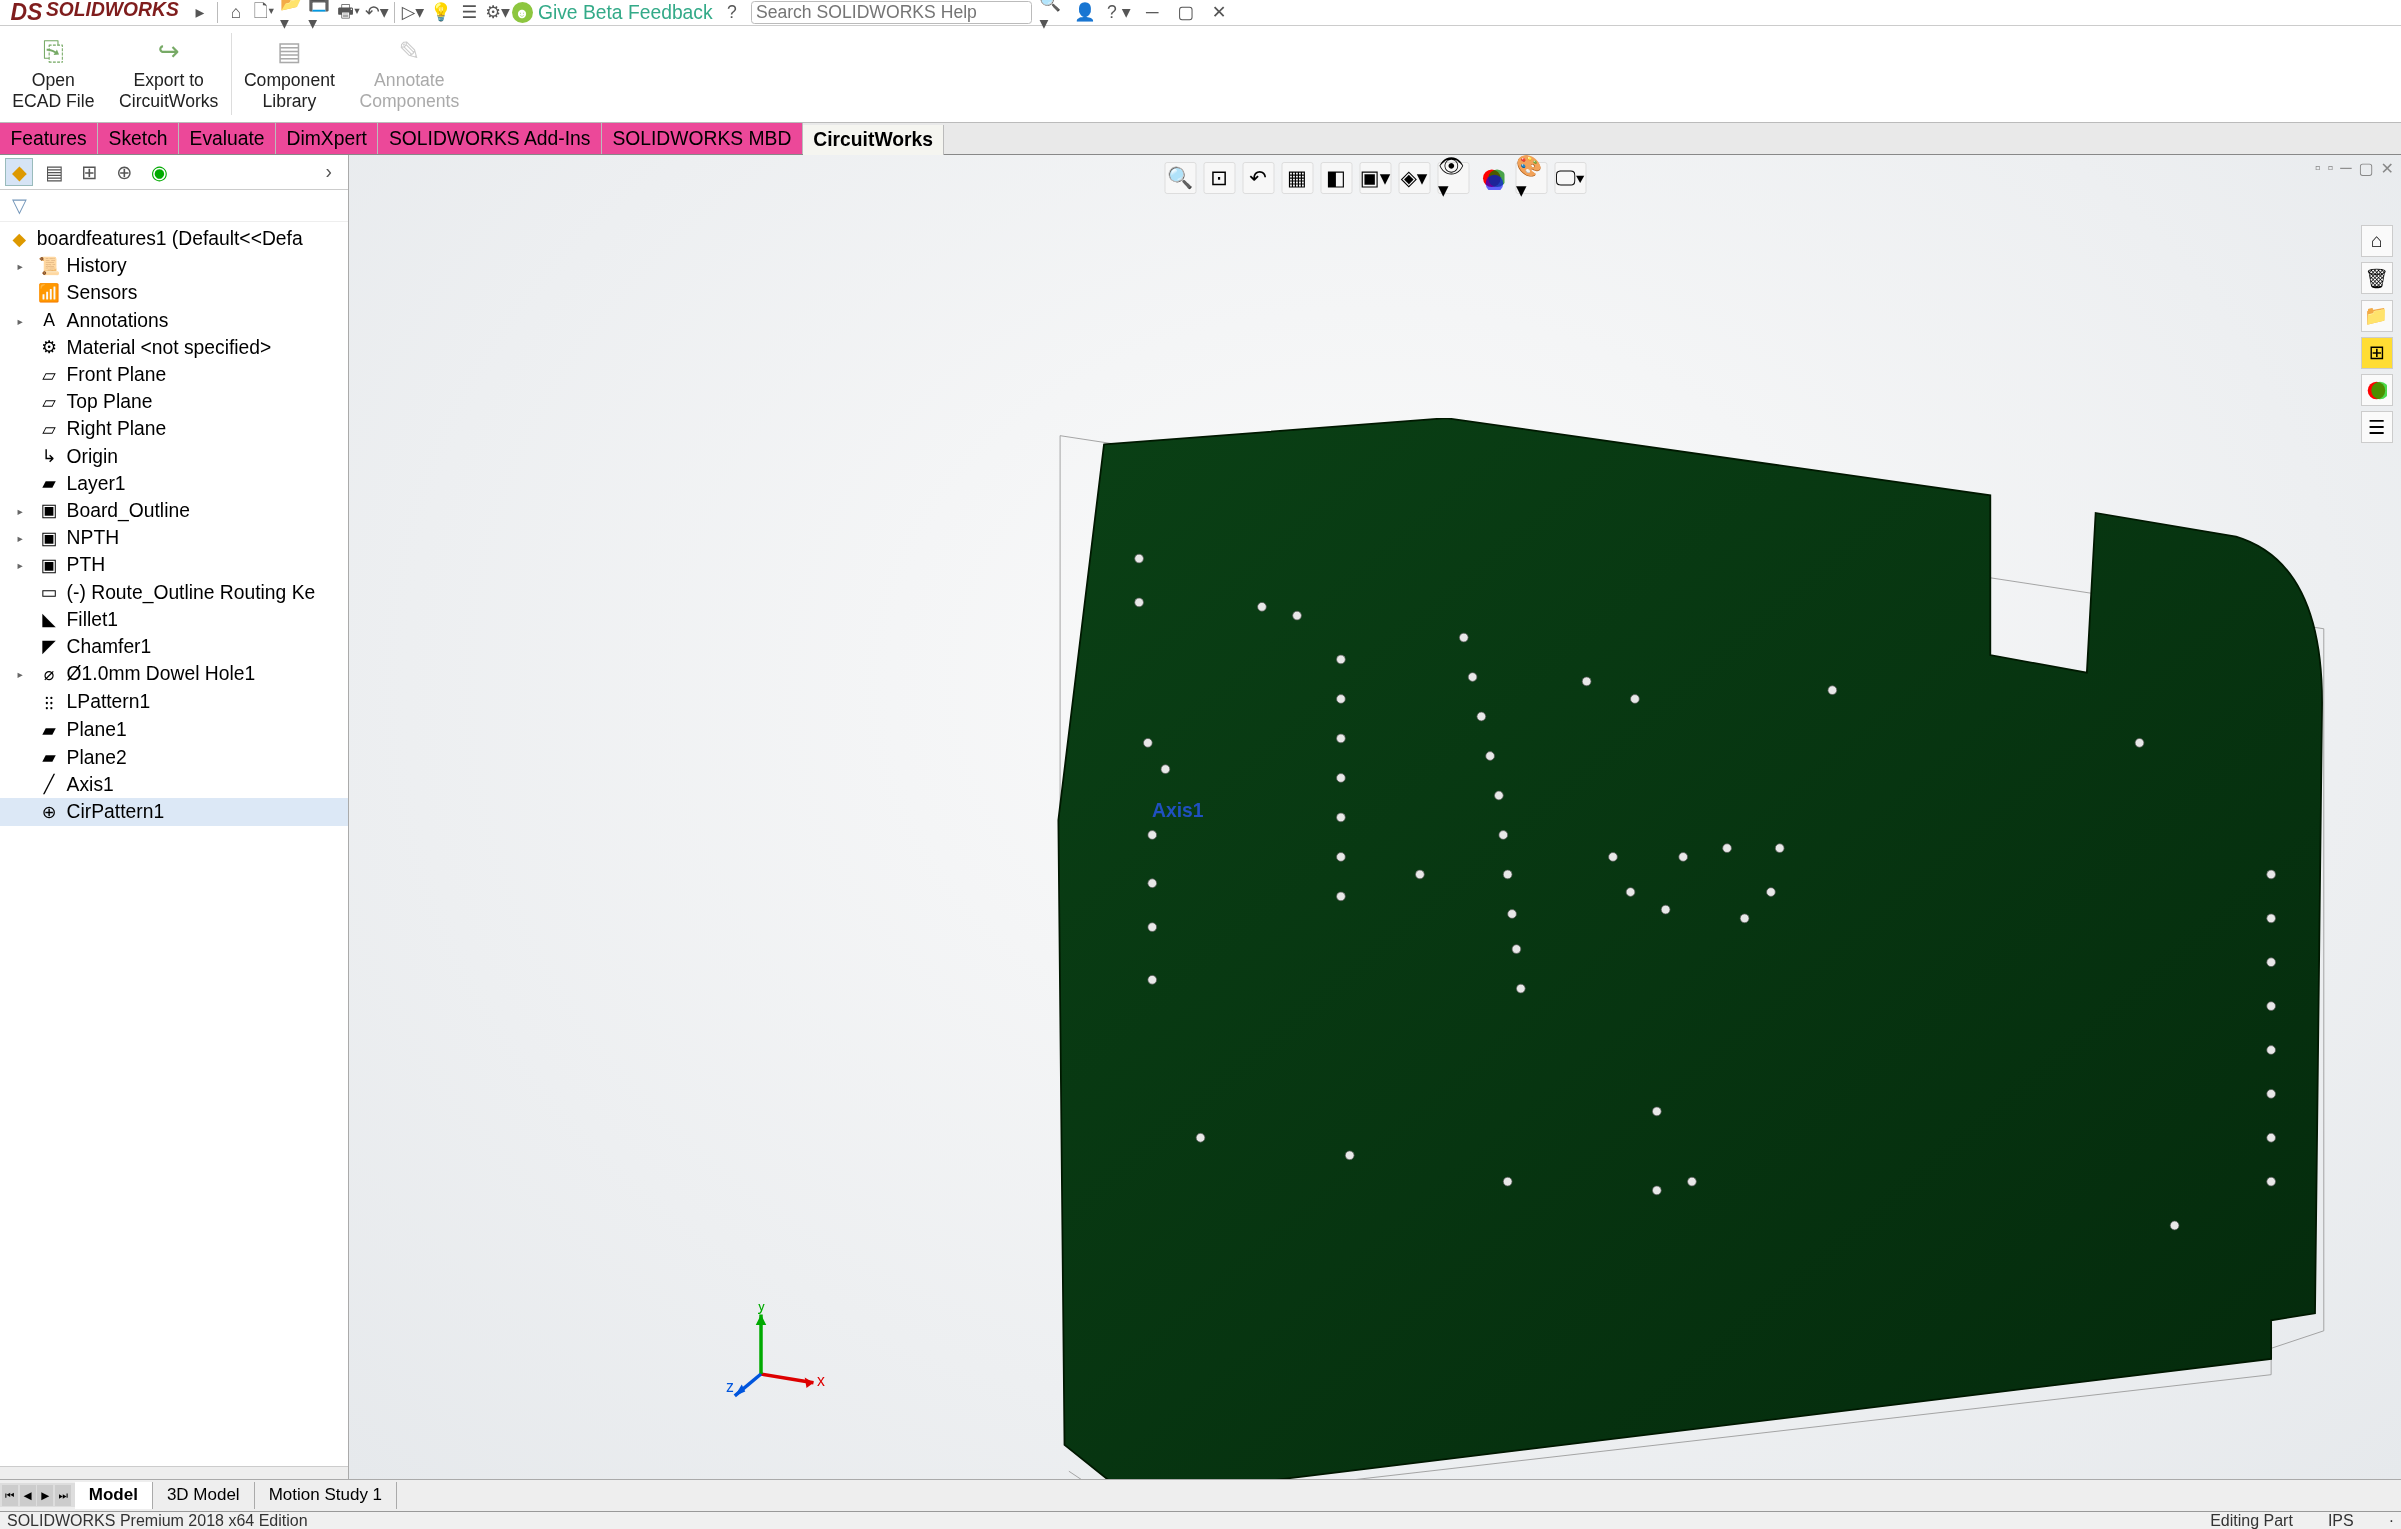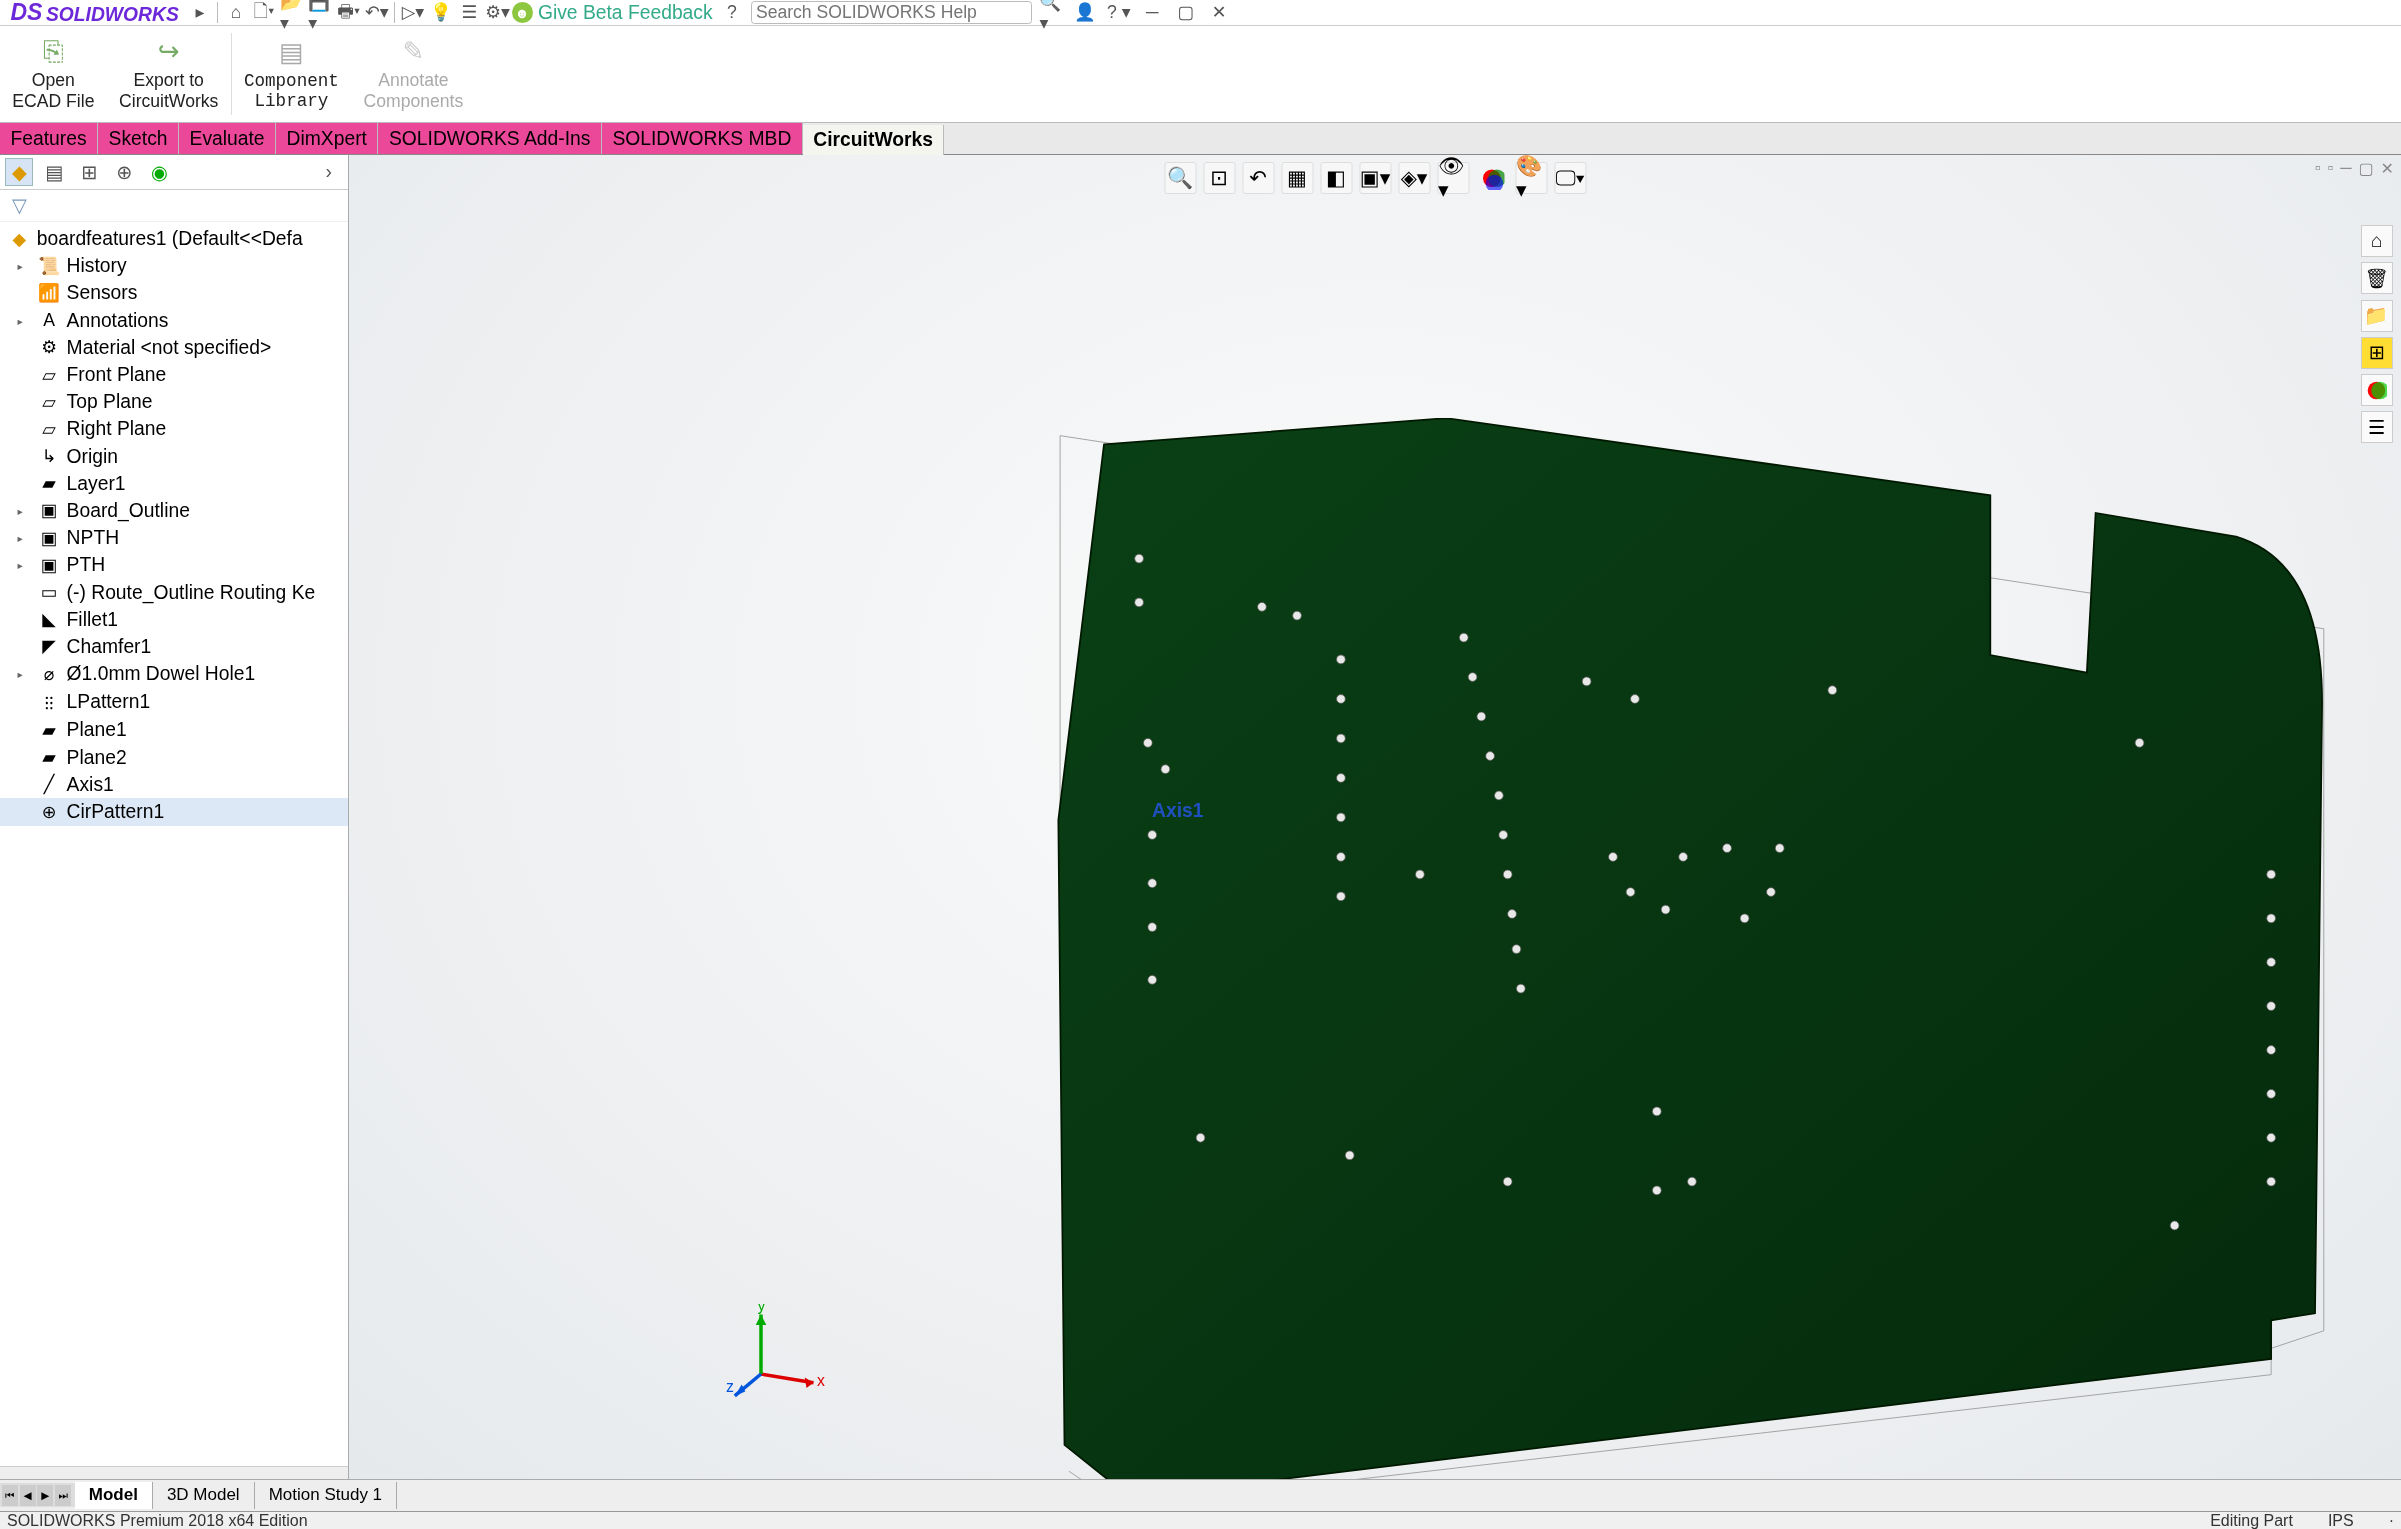--- a/index.html
+++ b/index.html
@@ -1,18 +1,18 @@
 <!DOCTYPE html>
 <html style="font-size:14px"><head>
 <meta charset="utf-8">
 <style>
 * { box-sizing: border-box; margin: 0; padding: 0; font-family: "Segoe UI", Arial, sans-serif; }
 body { background: #fff; overflow: hidden; width: 2401px; height: 1530px; position: relative; font-size: 21px; }
 .title-bar { height: 26px; background: #fff; border-bottom: 0.9px solid #ccc; display: flex; align-items: center; padding: 0 3.5px; }
-.logo { display: flex; align-items: flex-end; color: #6d28d9; font-weight: bold; font-style: italic; font-size: 19.3px; padding: 0 7px; white-space: nowrap; }
+.logo { display: flex; align-items: flex-start; color: #7f1d1d; font-weight: bold; font-style: italic; font-size: 19.3px; padding: 0 7px; white-space: nowrap; }
 .logo-ds { font-size: 23px; margin-right: 3.5px; }
 .tb-sep { width: 0.9px; height: 21px; background: #bbb; margin: 0 3.5px; }
 .tb-icon { width: 24.6px; height: 24.6px; display: flex; align-items: center; justify-content: center; cursor: pointer; margin: 0 1.8px; font-size: 17.6px; color: #555; }
 .title-center { flex: 1; text-align: center; font-size: 19.3px; color: #333; }
 .title-right { display: flex; align-items: center; gap: 5.3px; }
 .feedback { display: flex; align-items: center; color:#3a8; font-size: 19.3px; gap:5.3px; cursor:pointer; }
 .feedback span.face { width:21px; height:21px; border-radius:50%; background:#8dc63f; display:flex; align-items:center; justify-content:center; color:#fff; font-size:14px;}
 .search-box { display: flex; align-items: center; border: 0.9px solid #bbb; border-radius: 3.5px; padding: 0 3.5px; width: 281px; height: 23px; }
 .search-box input { border: none; outline: none; flex:1; font-size: 17.6px; color:#999; background: transparent;}
 .ribbon { height: 97px; background:#fff; border-bottom:0.9px solid #bbb; display:flex; }
@@ -99,21 +99,21 @@
 ECAD File</span>
   </div>
   <div class="ribbon-group">
     <span class="ribbon-icon">↪</span>
     <span style="white-space:pre;">Export to
 CircuitWorks</span>
   </div>
   <div class="ribbon-sep"></div>
   <div class="ribbon-group">
     <span class="ribbon-icon" style="color:#aaa;">▤</span>
-    <span style="white-space:pre;font-family:Liberation Mono, monospace;">Component
+    <span style="white-space:pre;">Component
 Library</span>
   </div>
   <div class="ribbon-group disabled">
     <span class="ribbon-icon" style="color:#ccc;">✎</span>
     <span style="white-space:pre;">Annotate
 Components</span>
   </div>
 </div>
 
 <div class="cmd-tabs" id="cmdtabs">

